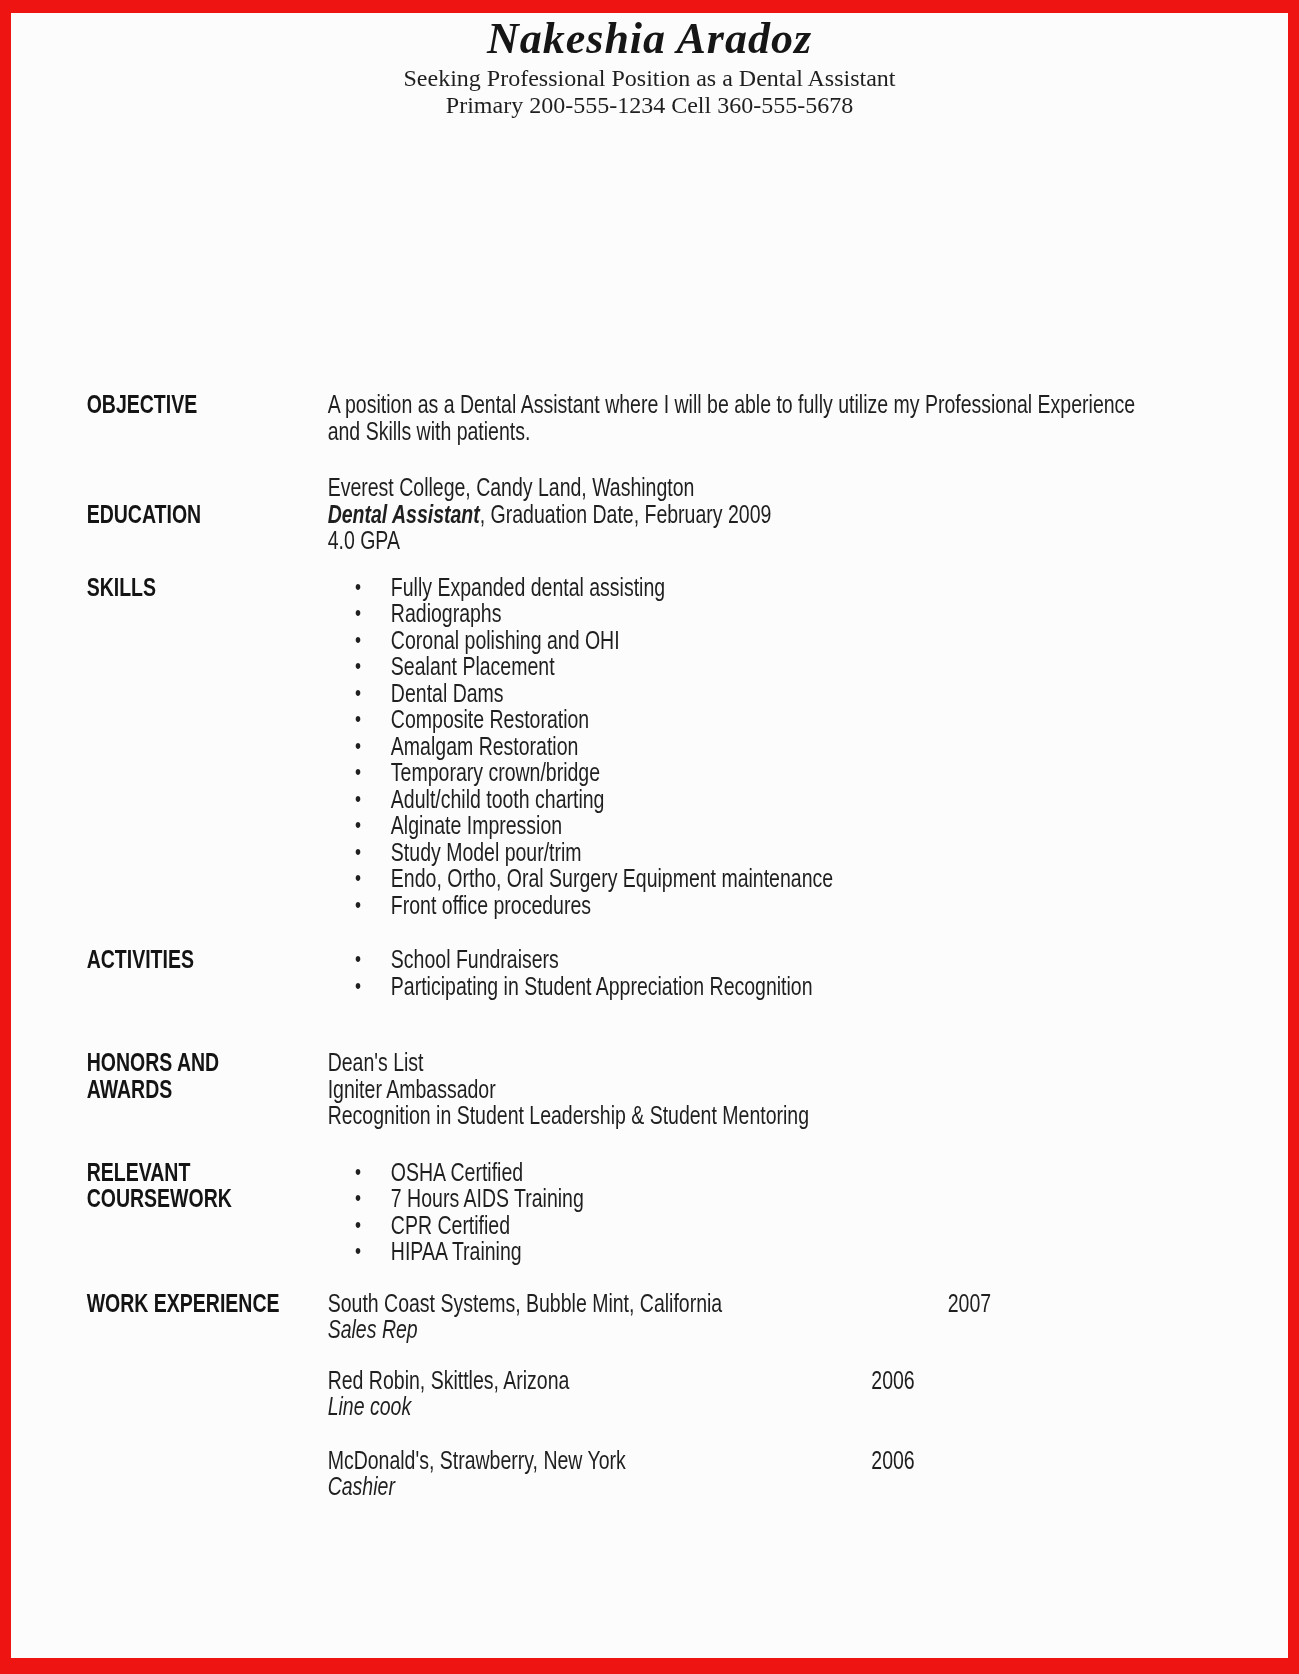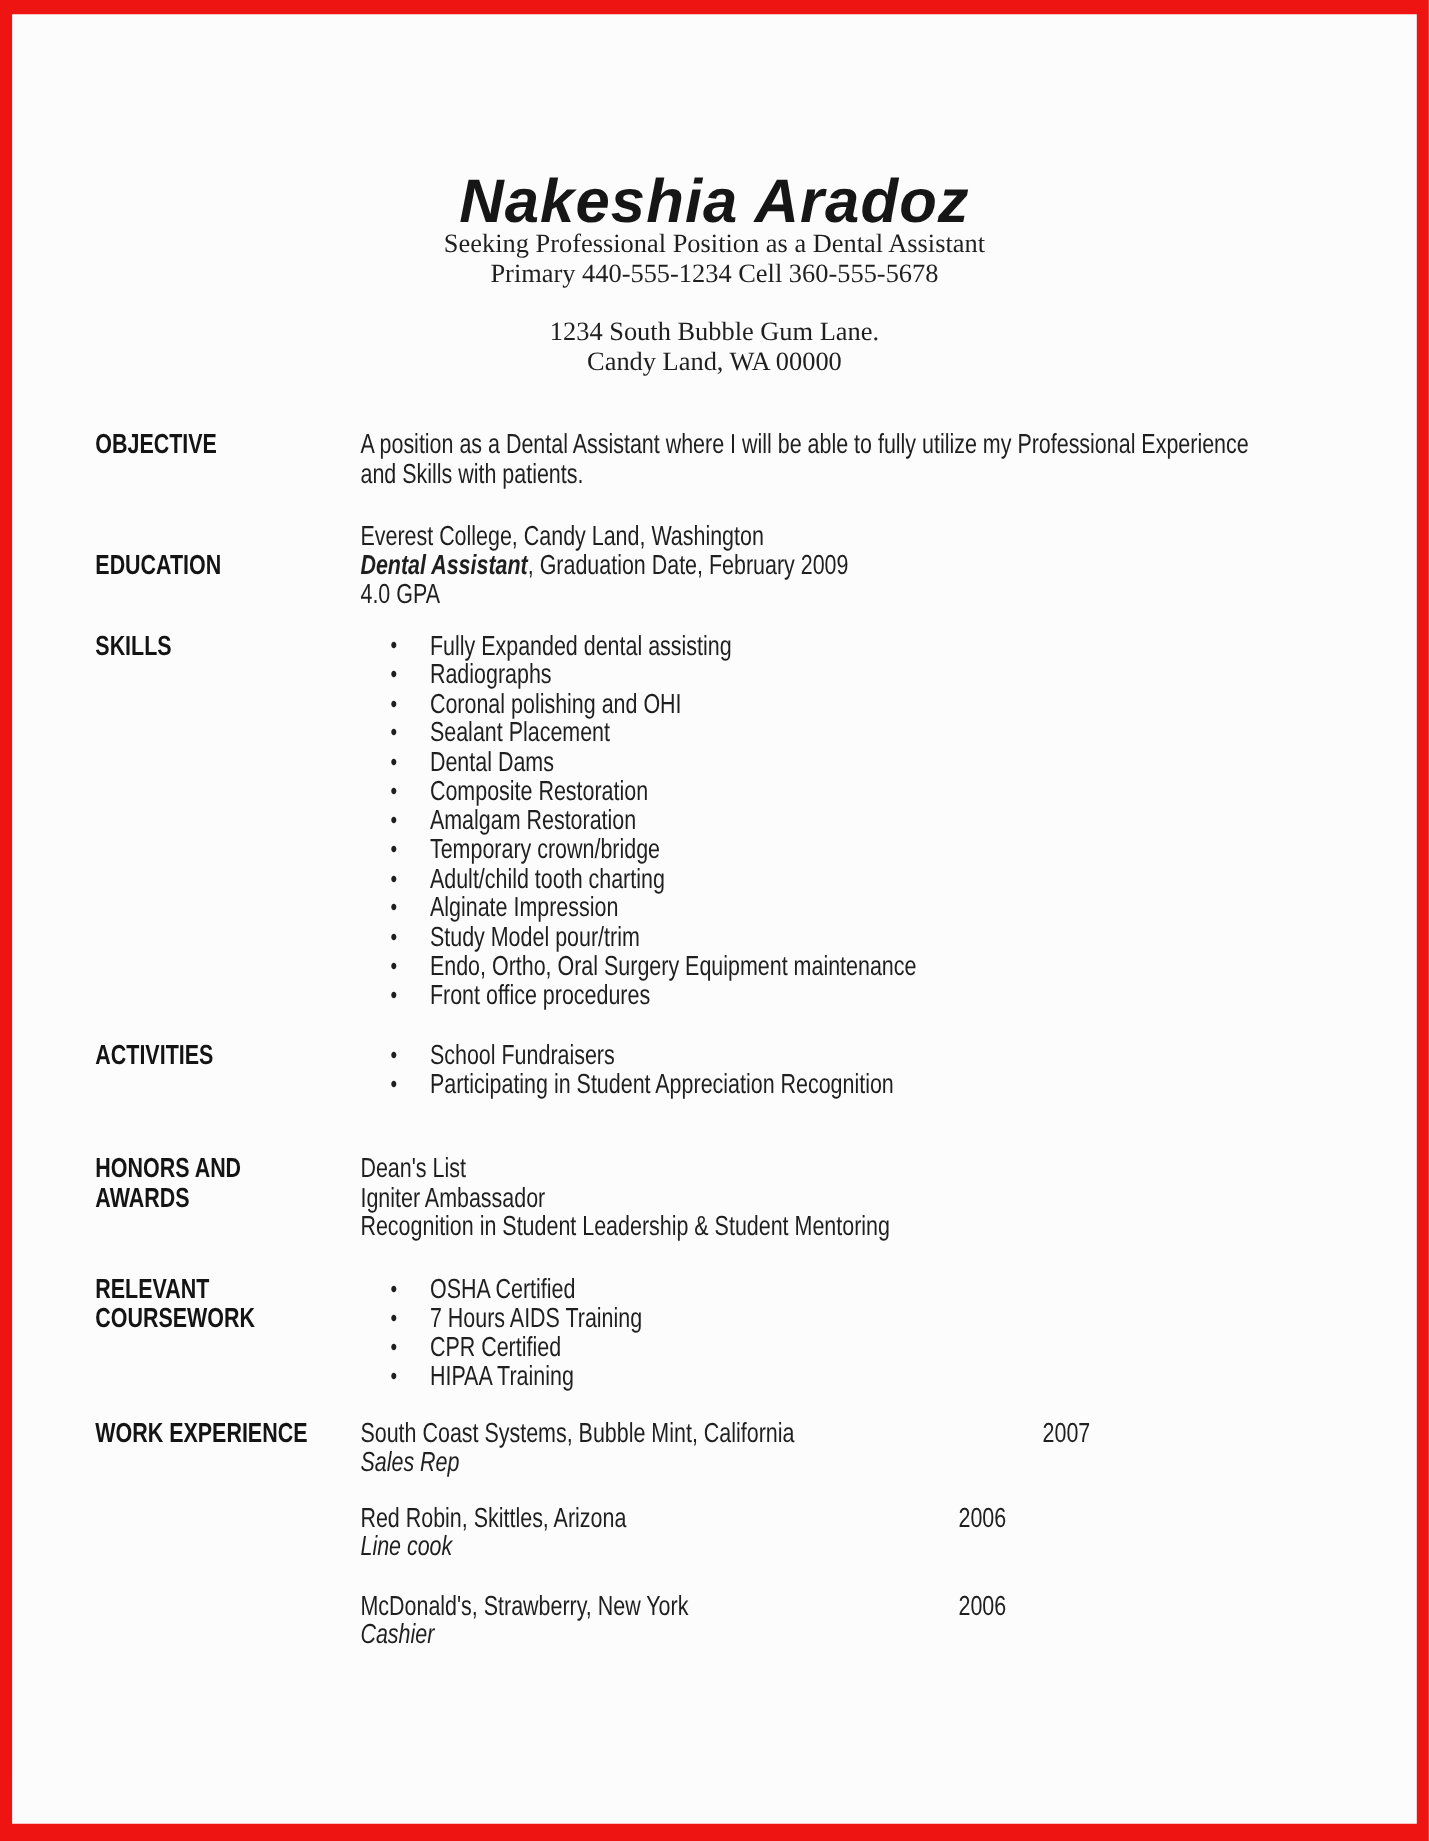--- a/index.html
+++ b/index.html
@@ -14,24 +14,23 @@
     font-family:"Liberation Sans","DejaVu Sans",sans-serif;
     color:#1f1f1f;
     overflow:hidden;
   }
   
   .header{
     position:absolute;top:0;left:0;right:0;
     text-align:center;
   }
   .resume-name{
-    margin-top:144px;
-    font-family:Liberation Sans, sans-serif;
+    font-family:Liberation Serif, serif;
     font-style:italic;font-weight:bold;
-    font-size:56px;line-height:52px;
+    font-size:44px;line-height:52px;
     letter-spacing:1px;
     color:#161616;
   }
   .header-line{font-size:24px;line-height:26.5px;font-family:Liberation Serif, serif;}
   .address-block{margin-top:27px;}
   
   .sections{
     position:absolute;top:378px;left:0;
     width:1630px;
     transform:scaleX(0.78);
@@ -67,25 +66,21 @@
   .job-title{font-style:italic;}
 </style>
 </head>
 <body>
 
 <div class="page">
 
   <div class="header">
     <div class="resume-name">Nakeshia Aradoz</div>
     <div class="header-line">Seeking Professional Position as a Dental Assistant</div>
-    <div class="header-line">Primary 440-555-1234 Cell 360-555-5678</div>
-    <div class="address-block">
-      <div class="header-line">1234 South Bubble Gum Lane.</div>
-      <div class="header-line">Candy Land, WA 00000</div>
-    </div>
+    <div class="header-line">Primary 200-555-1234 Cell 360-555-5678</div>
   </div>
 
   <div class="sections">
 
     <div class="section">
       <div class="sec-label">OBJECTIVE</div>
       <div class="objective-text">A position as a Dental Assistant where I will be able to fully utilize my Professional Experience and Skills with patients.</div>
     </div>
 
     <div class="section m-education">

